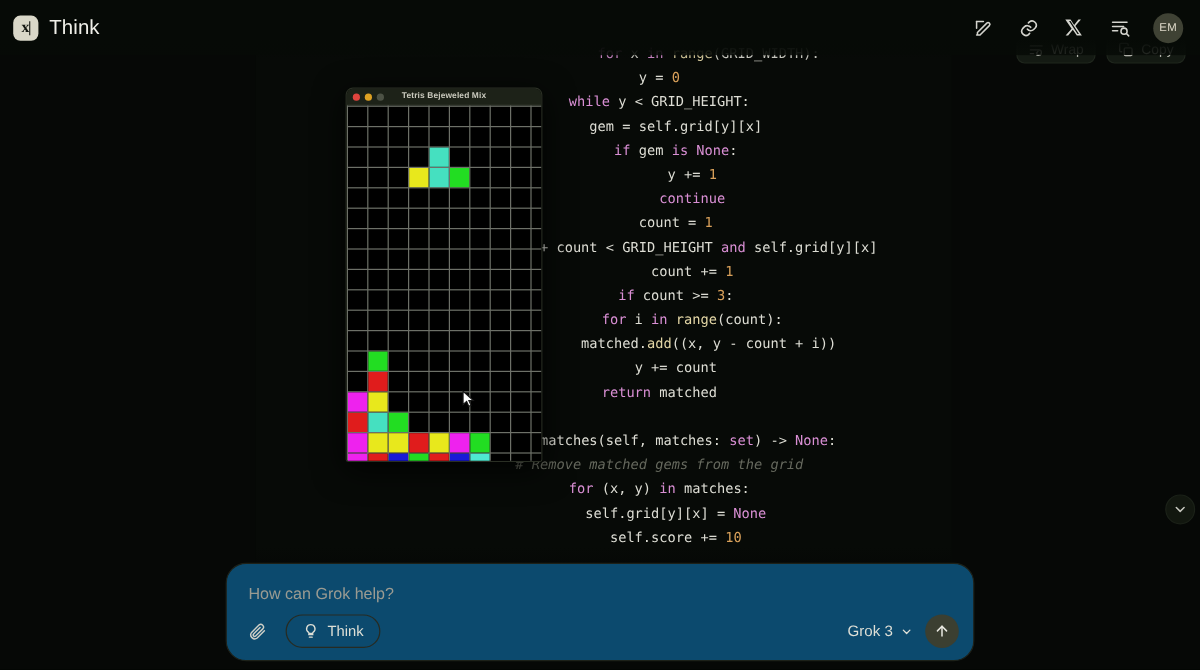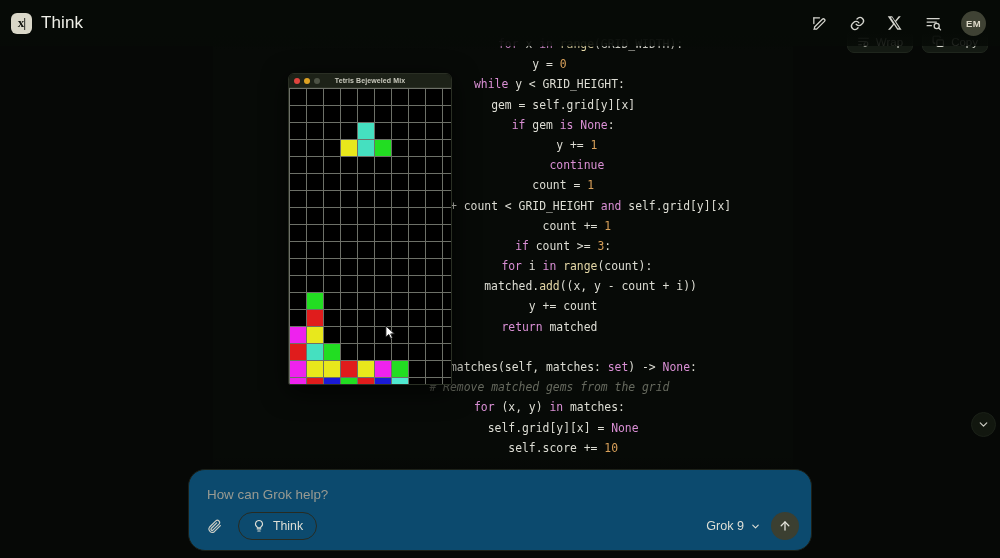--- a/index.html
+++ b/index.html
@@ -27,21 +27,21 @@
   .brand-name { color: #efefe8; font-size: 17px; letter-spacing: .1px; }
   .header-actions {
     margin-left: auto; display: flex; align-items: center; gap: 18px; padding-right: 14px;
   }
   .hicon { width: 20px; height: 20px; display: flex; align-items: center; justify-content: center;
            color: #e6e6df; opacity: .92; cursor: pointer; }
   .hicon svg { display: block; }
   .avatar {
     width: 25px; height: 25px; border-radius: 50%;
     background: #3f4234; color: #ded9c9;
-    font-size: 9.5px; font-weight: 700; letter-spacing: .3px;
+    font-size: 9.5px; font-weight: 400; letter-spacing: .3px;
     display: flex; align-items: center; justify-content: center; cursor: pointer;
   }
 
   
   .code-panel {
     position: absolute; left: 213px; top: 28px; width: 580px; height: 444px;
     background: #070a07; overflow: hidden; z-index: 5;
   }
   .code-fade-top {
     position: absolute; left: 0; top: 0; width: 100%; height: 22px;
@@ -306,21 +306,21 @@
       <div class="pill">
         <svg width="14" height="14" viewBox="0 0 24 24" fill="none" stroke="currentColor" stroke-width="1.9" stroke-linecap="round">
           <path d="M9 17h6"></path>
             <path d="M10 20.5h4"></path>
           <path d="M12 2.5a6 6 0 0 0-3.6 10.8c.6.5.9 1.1.9 1.8h5.4c0-.7.3-1.3.9-1.8A6 6 0 0 0 12 2.5z"></path>
         </svg>
         <span>Think</span>
       </div>
       <div class="composer-right">
         <div class="model-sel">
-          <span>Grok 9</span>
+          <span>Grok 3</span>
           <svg width="11" height="11" viewBox="0 0 24 24" fill="none" stroke="currentColor" stroke-width="2.4" stroke-linecap="round" stroke-linejoin="round">
             <path d="M6 9l6 6 6-6"></path>
           </svg>
         </div>
         <div class="send-btn">
           <svg width="14" height="14" viewBox="0 0 24 24" fill="none" stroke="currentColor" stroke-width="2.2" stroke-linecap="round" stroke-linejoin="round">
             <path d="M12 19V5"></path>
               <path d="M5.5 11.5 12 5l6.5 6.5"></path>
           </svg>
         </div>

